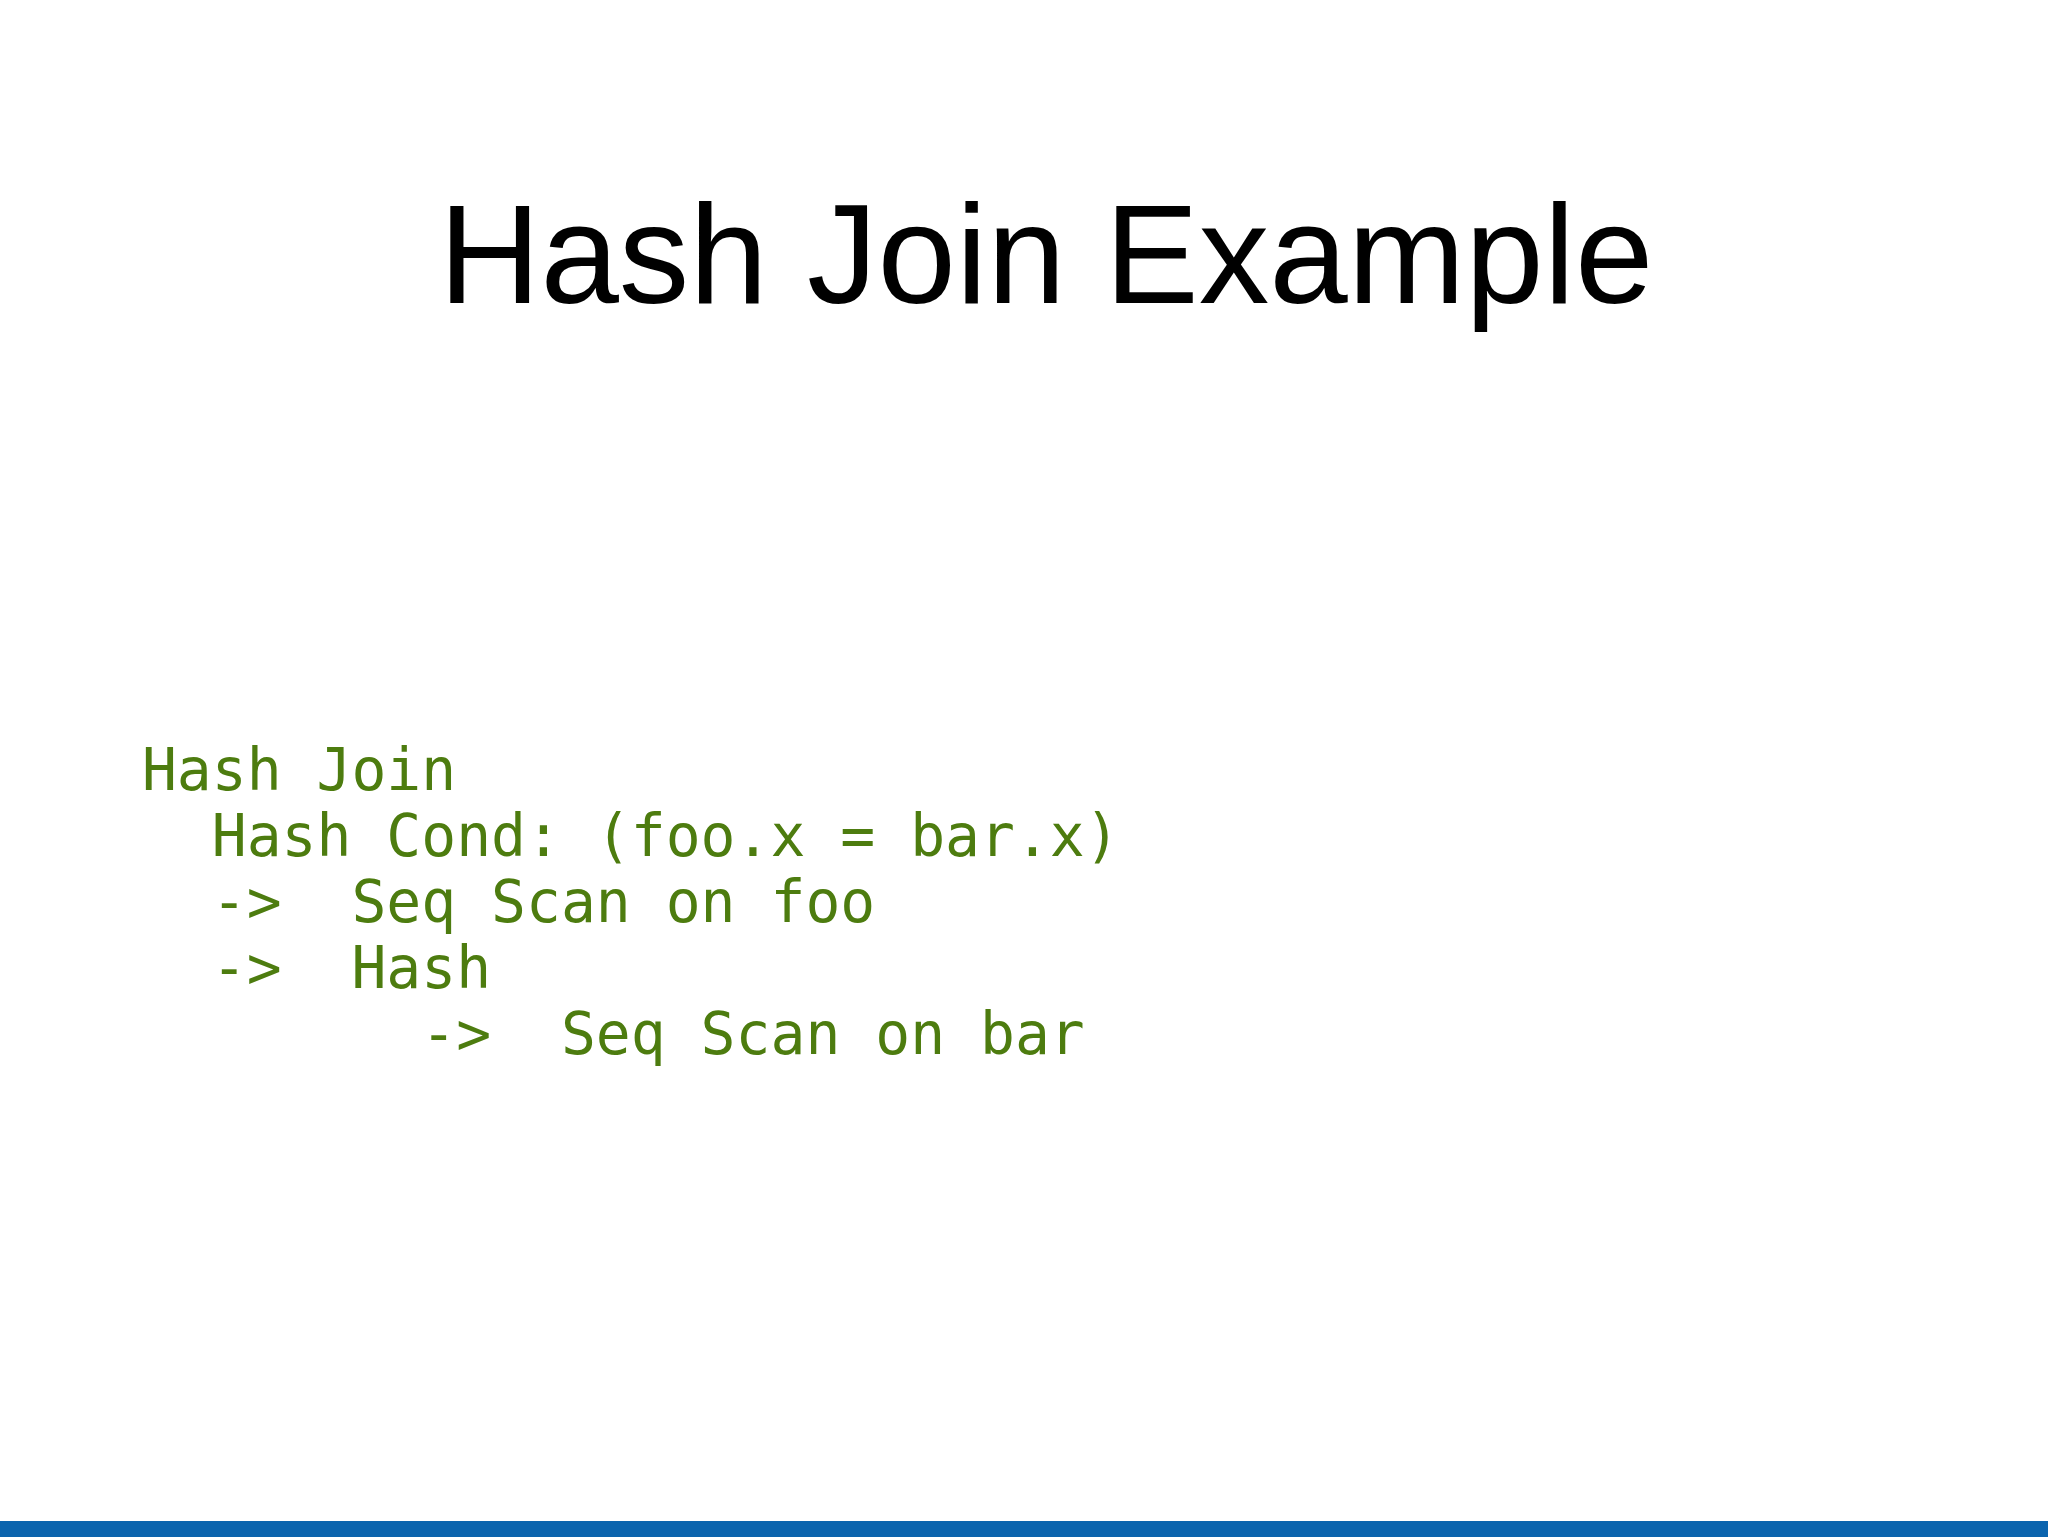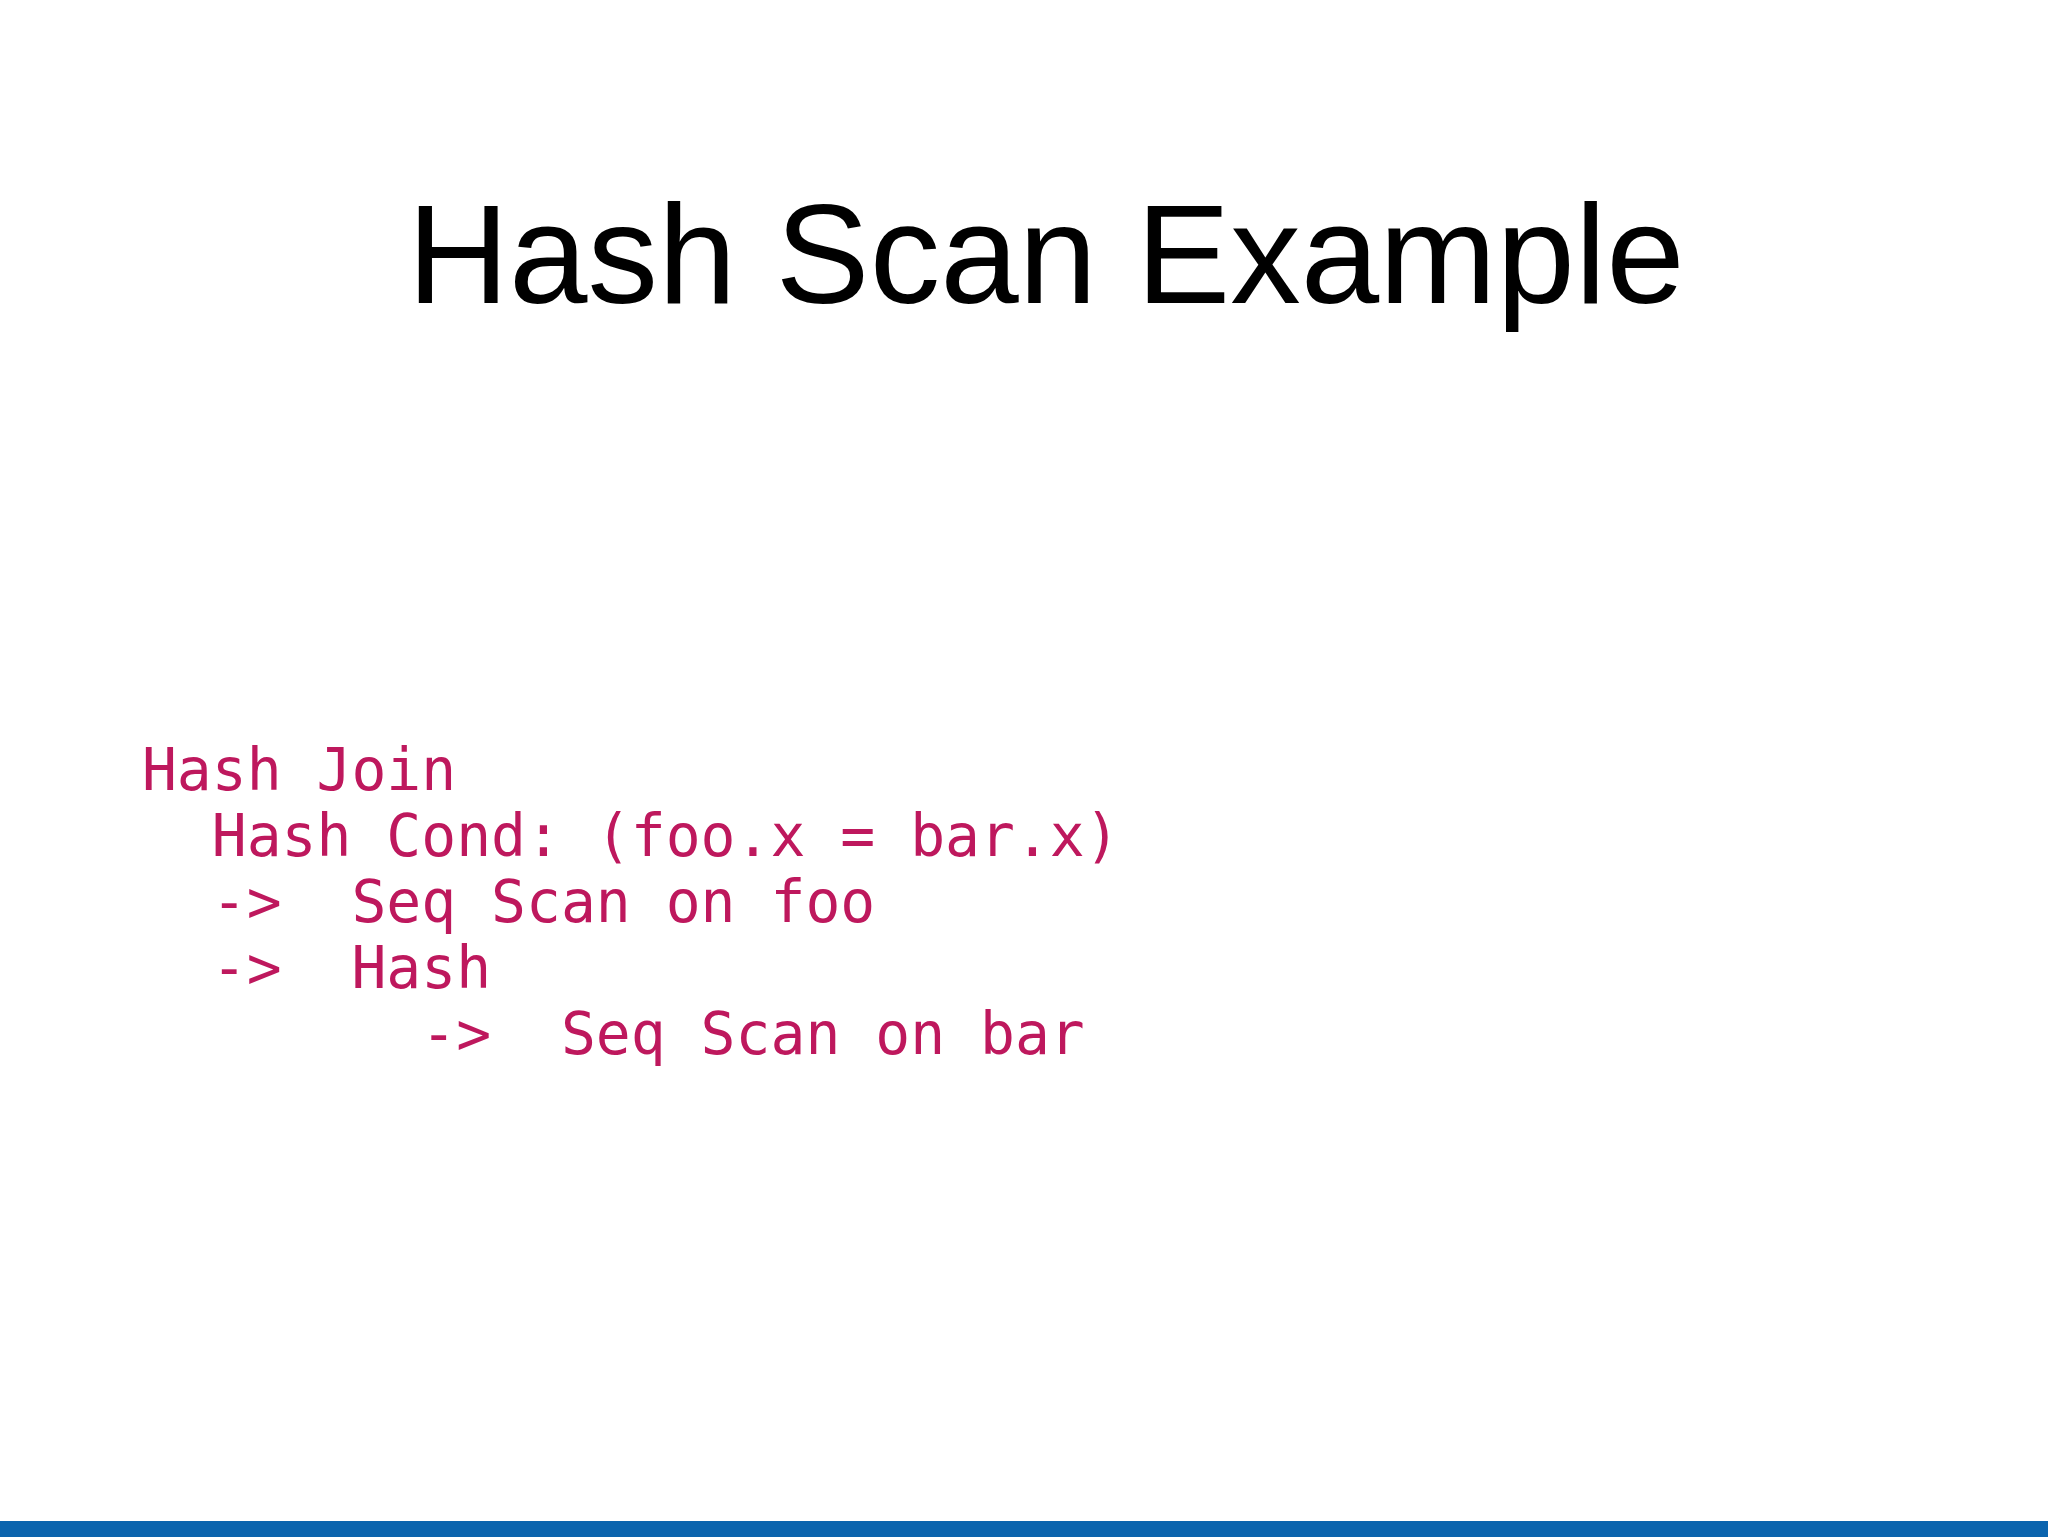--- a/index.html
+++ b/index.html
@@ -44,38 +44,38 @@
   }
   .plan {
     position: absolute;
     left: 107px;
     top: 737px;
     font-family: "DejaVu Sans Mono", monospace;
     font-weight: 400;
     font-size: 58px;
     line-height: 66px;
     white-space: pre;
-    color: #be185d;
+    color: #4d7c0f;
   }
   .footer-bar {
     position: absolute;
     left: 0;
     bottom: 0;
     width: 100%;
     height: 16px;
     background: #0b64ae;
   }
 </style>
 </head>
 <body>
 
 <div class="slide">
 
   <div class="title-wrap">
-    <h1 class="title">Hash Scan Example</h1>
+    <h1 class="title">Hash Join Example</h1>
   </div>
 
 
   <pre class="plan"> Hash Join
    Hash Cond: (foo.x = bar.x)
    -&gt;  Seq Scan on foo
    -&gt;  Hash
          -&gt;  Seq Scan on bar</pre>
 
   <div class="footer-bar" style="background-color: rgb(11, 100, 174);"></div>

